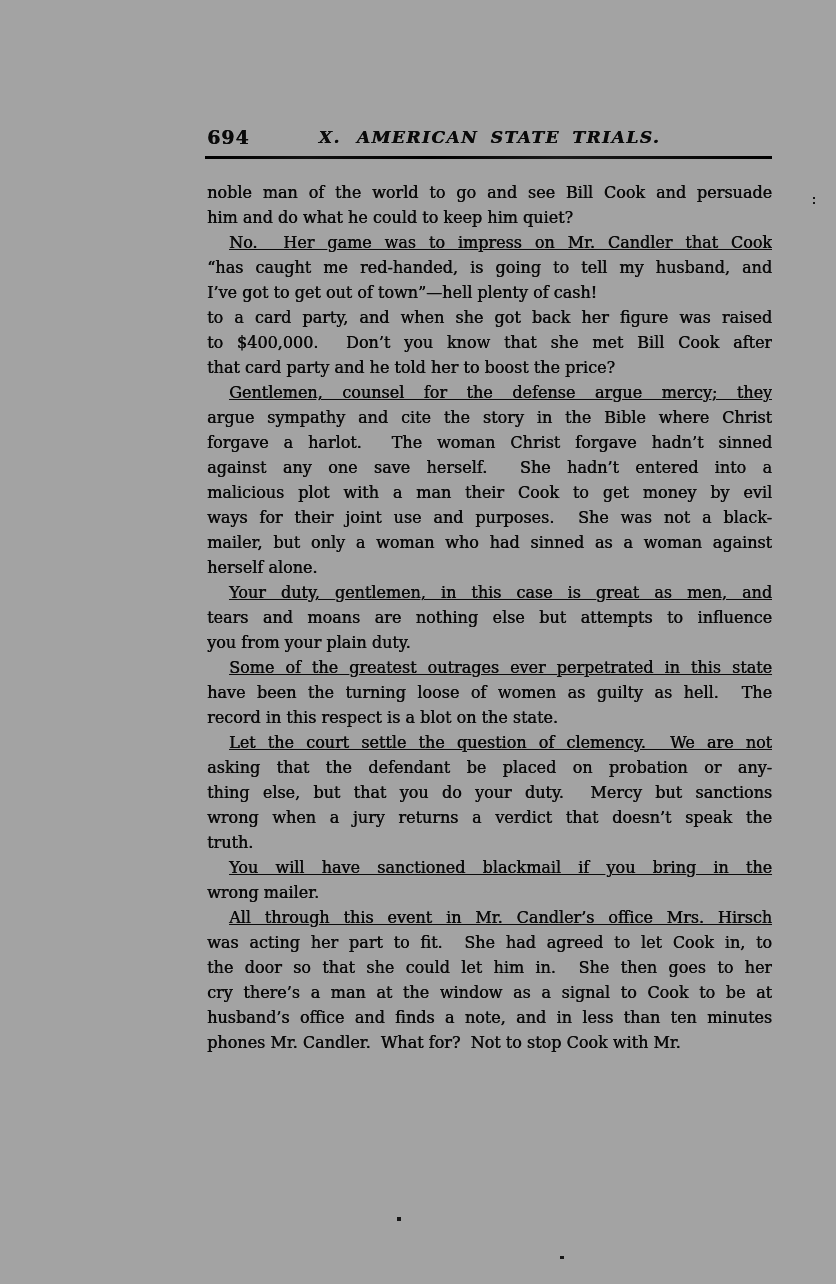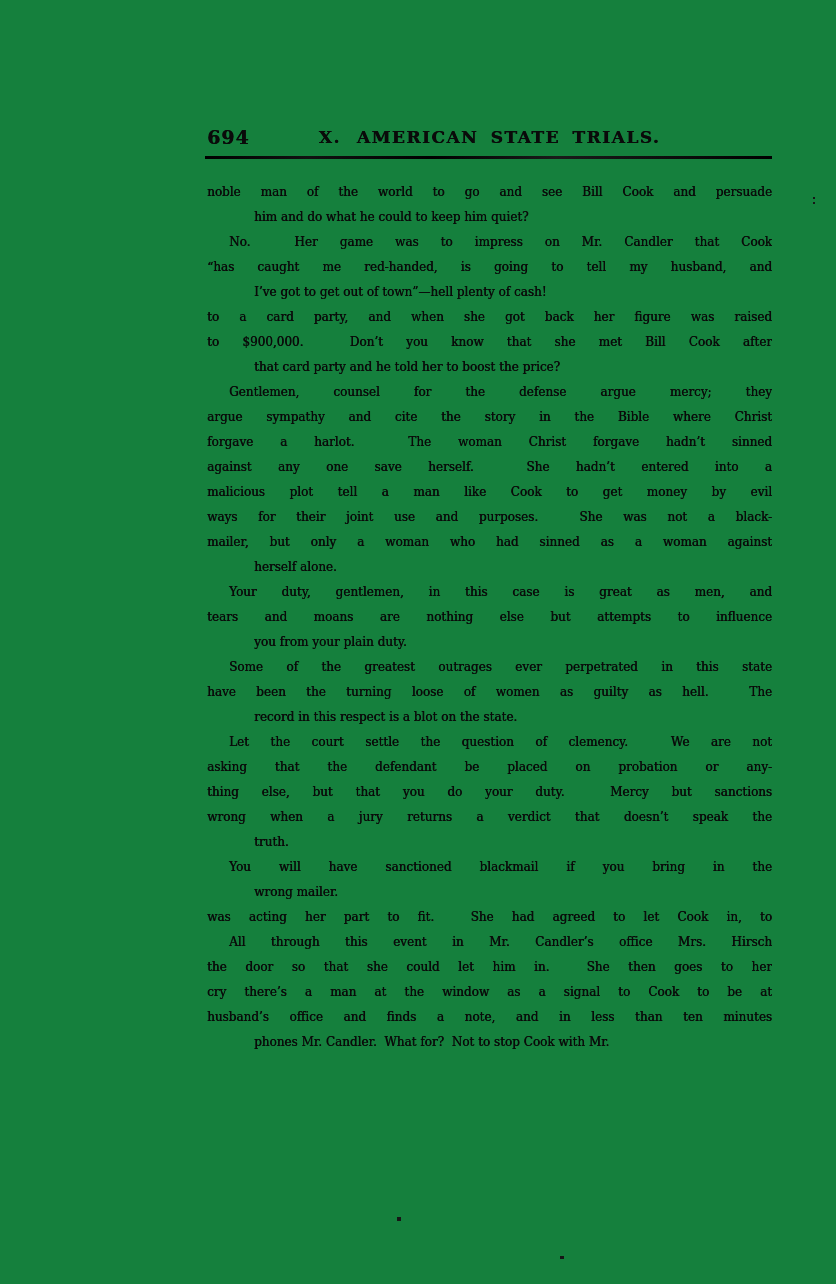--- a/index.html
+++ b/index.html
@@ -11,21 +11,21 @@
     width: 836px;
     height: 1284px;
     position: relative;
     overflow: hidden;
     font-family: "DejaVu Serif", "Liberation Serif", serif;
     color: #0a0a0a;
   }
   .page {
     position: absolute;
     inset: 0;
-    background: #15803d;
+    background: #a3a3a3;
   }
   
   .running-head {
     position: absolute;
     left: 207px;
     top: 126px;
     width: 565px;
     height: 26px;
     text-shadow: 0.4px 0 0 currentColor;
   }
@@ -35,20 +35,21 @@
     top: 0;
     font-size: 19px;
     font-weight: bold;
     letter-spacing: 1px;
   }
   .head-title {
     display: block;
     text-align: center;
     font-size: 17px;
     font-weight: bold;
+    font-style: italic;
     letter-spacing: 1.5px;
     word-spacing: 5px;
     padding-top: 1px;
   }
   .head-title .vol {
     margin-right: 16px;
   }
   .rule {
     position: absolute;
     left: 205px;
@@ -56,37 +57,37 @@
     width: 567px;
     height: 3px;
     background: linear-gradient(90deg, #000 0%, #111 18%, #000 40%, #1a1a1a 62%, #000 100%);
   }
   
   .body-text {
     position: absolute;
     left: 207px;
     top: 180px;
     width: 565px;
-    font-size: 12px;
+    font-size: 16px;
     line-height: 25px;
     text-shadow: 0.4px 0 0 currentColor;
   }
   .line {
     text-align: justify;
     text-align-last: justify;
     height: 25px;
     overflow: hidden;
     white-space: pre-wrap;
   }
   .line.para-end {
     text-align-last: left;
-    margin-left: 47px;
   }
   .line.indent {
     text-indent: 22px;
+    text-decoration: underline;
   }
   
   .speck {
     position: absolute;
     background: #161616;
   }
 </style>
 </head>
 <body>
 
@@ -106,29 +107,29 @@
         <div class="line">noble man of the world to go and see Bill Cook and persuade</div>
         <div class="line para-end">him and do what he could to keep him quiet?</div>
       </div>
       <div>
         <div class="line indent">No.  Her game was to impress on Mr. Candler that Cook</div>
         <div class="line">“has caught me red-handed, is going to tell my husband, and</div>
         <div class="line para-end">I’ve got to get out of town”—hell plenty of cash!</div>
       </div>
       <div>
         <div class="line">to a card party, and when she got back her figure was raised</div>
-        <div class="line">to $900,000.  Don’t you know that she met Bill Cook after</div>
+        <div class="line">to $400,000.  Don’t you know that she met Bill Cook after</div>
         <div class="line para-end">that card party and he told her to boost the price?</div>
       </div>
       <div>
         <div class="line indent">Gentlemen, counsel for the defense argue mercy; they</div>
         <div class="line">argue sympathy and cite the story in the Bible where Christ</div>
         <div class="line">forgave a harlot.  The woman Christ forgave hadn’t sinned</div>
         <div class="line">against any one save herself.  She hadn’t entered into a</div>
-        <div class="line">malicious plot tell a man like Cook to get money by evil</div>
+        <div class="line">malicious plot with a man their Cook to get money by evil</div>
         <div class="line">ways for their joint use and purposes.  She was not a black-</div>
         <div class="line">mailer, but only a woman who had sinned as a woman against</div>
         <div class="line para-end">herself alone.</div>
       </div>
       <div>
         <div class="line indent">Your duty, gentlemen, in this case is great as men, and</div>
         <div class="line">tears and moans are nothing else but attempts to influence</div>
         <div class="line para-end">you from your plain duty.</div>
       </div>
       <div>
@@ -141,22 +142,22 @@
         <div class="line">asking that the defendant be placed on probation or any-</div>
         <div class="line">thing else, but that you do your duty.  Mercy but sanctions</div>
         <div class="line">wrong when a jury returns a verdict that doesn’t speak the</div>
         <div class="line para-end">truth.</div>
       </div>
       <div>
         <div class="line indent">You will have sanctioned blackmail if you bring in the</div>
         <div class="line para-end">wrong mailer.</div>
       </div>
       <div>
+        <div class="line indent">All through this event in Mr. Candler’s office Mrs. Hirsch</div>
         <div class="line">was acting her part to fit.  She had agreed to let Cook in, to</div>
-        <div class="line indent">All through this event in Mr. Candler’s office Mrs. Hirsch</div>
         <div class="line">the door so that she could let him in.  She then goes to her</div>
         <div class="line">cry there’s a man at the window as a signal to Cook to be at</div>
         <div class="line">husband’s office and finds a note, and in less than ten minutes</div>
         <div class="line para-end">phones Mr. Candler.  What for?  Not to stop Cook with Mr.</div>
       </div>
     </main>
 
   <div class="speck" style="left:813px;top:197px;width:2px;height:2px"></div>
   <div class="speck" style="left:813px;top:202px;width:2px;height:2px"></div>
   <div class="speck" style="left:397px;top:1217px;width:4px;height:4px"></div>

